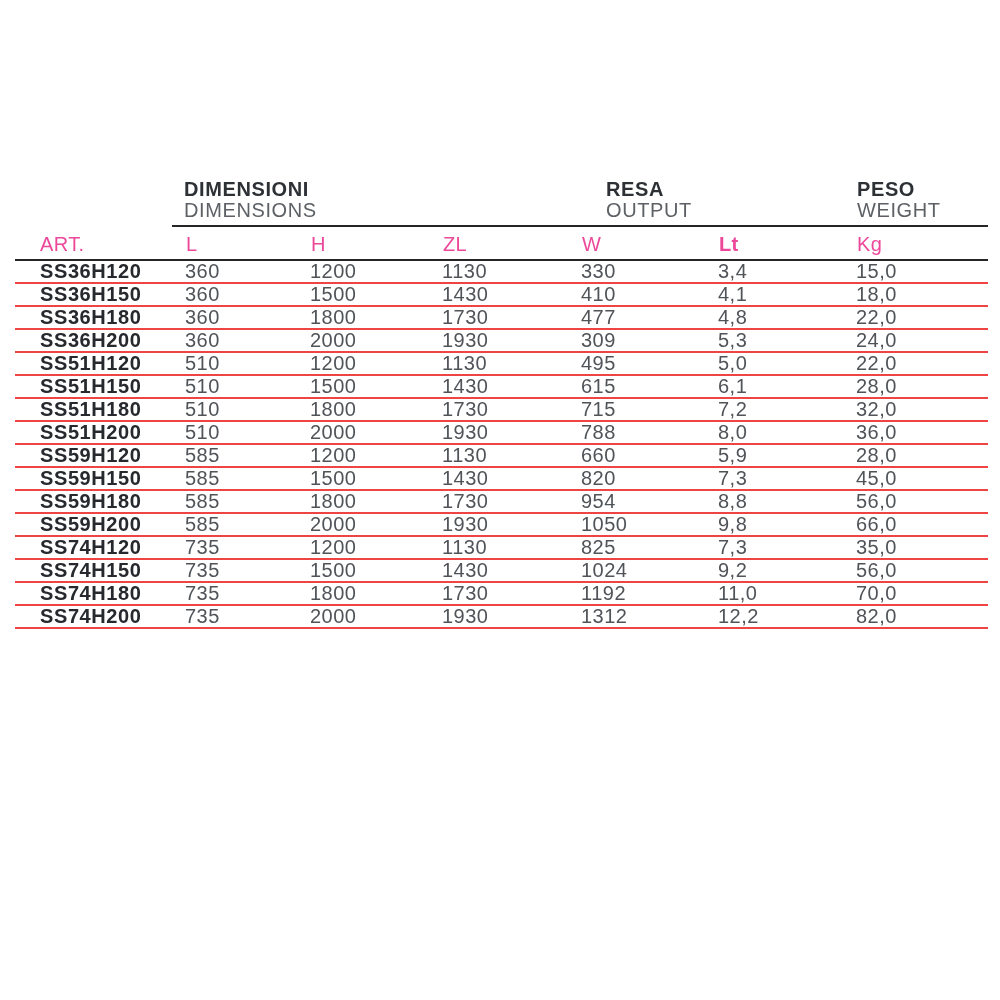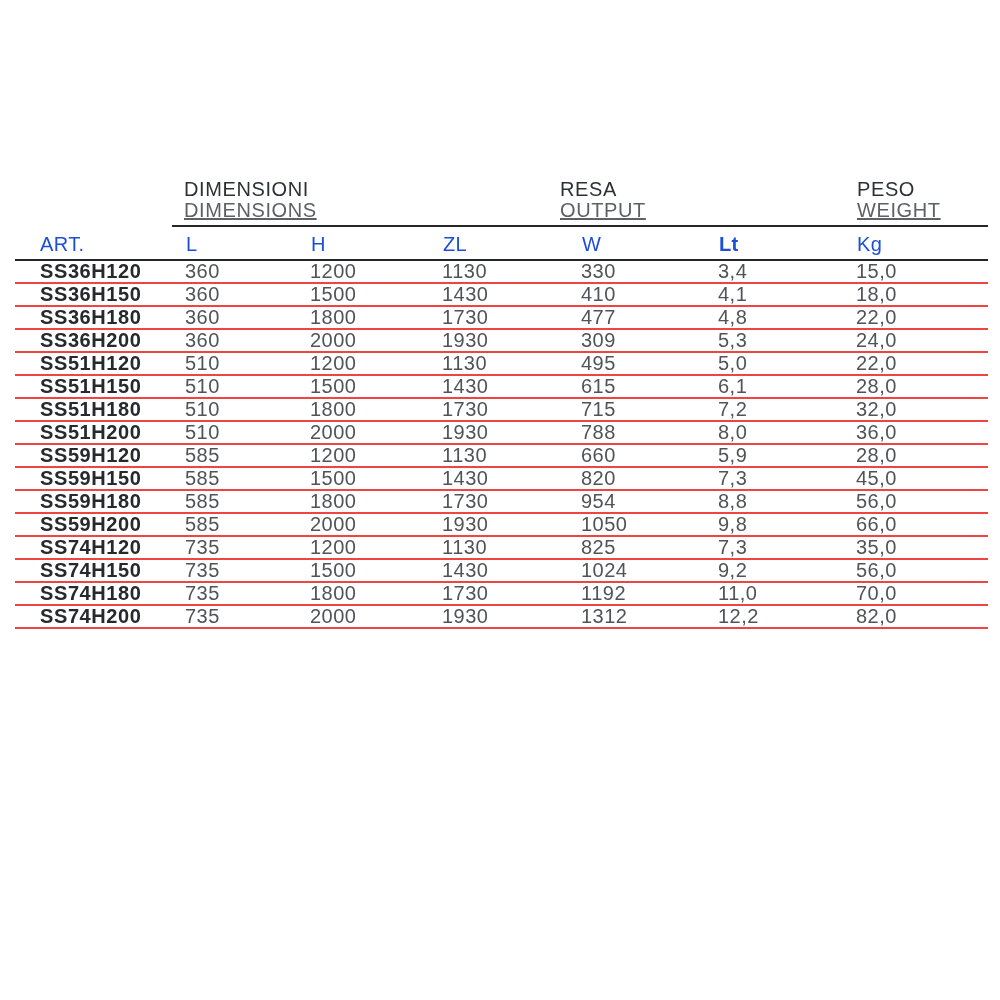--- a/index.html
+++ b/index.html
@@ -8,39 +8,39 @@
     position: relative;
     width: 1000px;
     height: 1000px;
     background: #ffffff;
     font-family: "Liberation Sans", sans-serif;
     overflow: hidden;
   }
   
   .hgroup { position: absolute; top: 179px; }
   .hg-it {
-    font-size: 20px; font-weight: 400; color: #2d3135;
+    font-size: 20px; font-weight: 700; color: #2d3135;
     letter-spacing: 0.6px; line-height: 21px; white-space: nowrap;
   }
   .hg-en {
     font-size: 20px; font-weight: 400; color: #5d6166;
-    letter-spacing: 0.6px; line-height: 21px; white-space: nowrap; text-decoration: underline;
+    letter-spacing: 0.6px; line-height: 21px; white-space: nowrap;
   }
   .g-dim  { left: 184px; }
-  .g-resa { left: 560px; }
+  .g-resa { left: 606px; }
   .g-cap  { left: 719px; }
   .g-peso { left: 857px; }
   .group-underline {
     position: absolute; left: 172px; top: 225px;
     width: 816px; height: 2px; background: #232527;
   }
   
   .unit {
     position: absolute; top: 233px;
-    font-size: 20px; font-weight: 400; color: #1d4ed8;
+    font-size: 20px; font-weight: 400; color: #ec4899;
     letter-spacing: 0.4px; white-space: nowrap;
   }
   .u-art { left: 40px; }
   .u-l   { left: 186px; }
   .u-h   { left: 311px; }
   .u-zl  { left: 443px; }
   .u-w   { left: 582px; }
   .u-lt  { left: 719px; font-weight: bold; }
   .u-kg  { left: 857px; }
   .units-underline {

